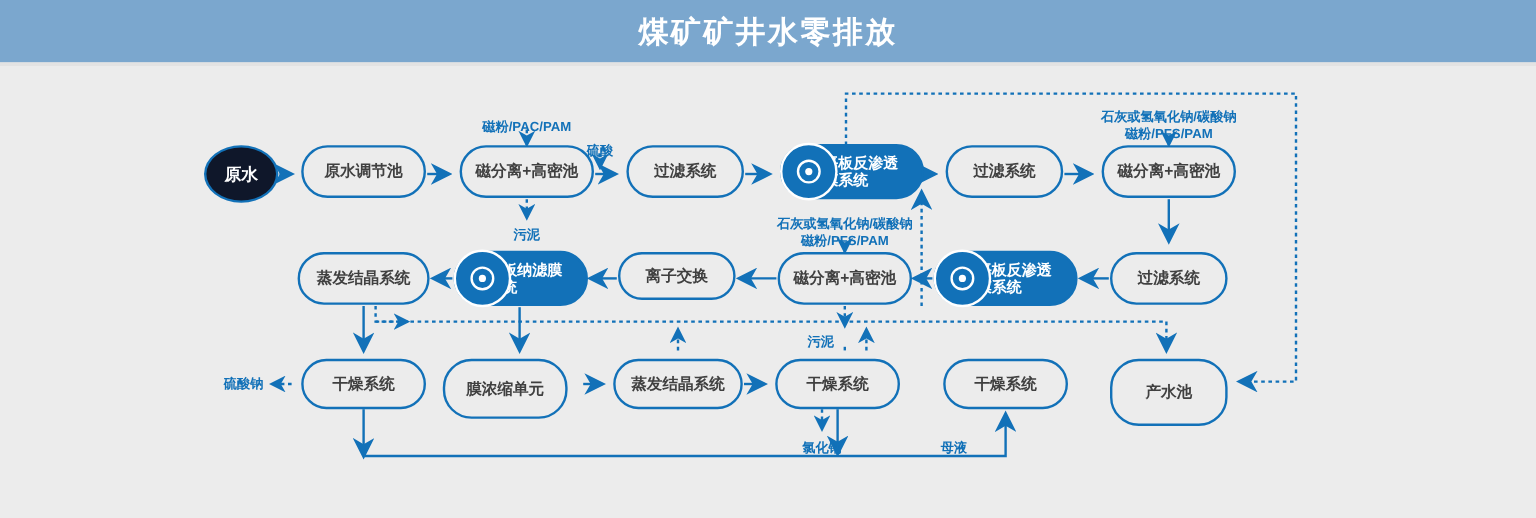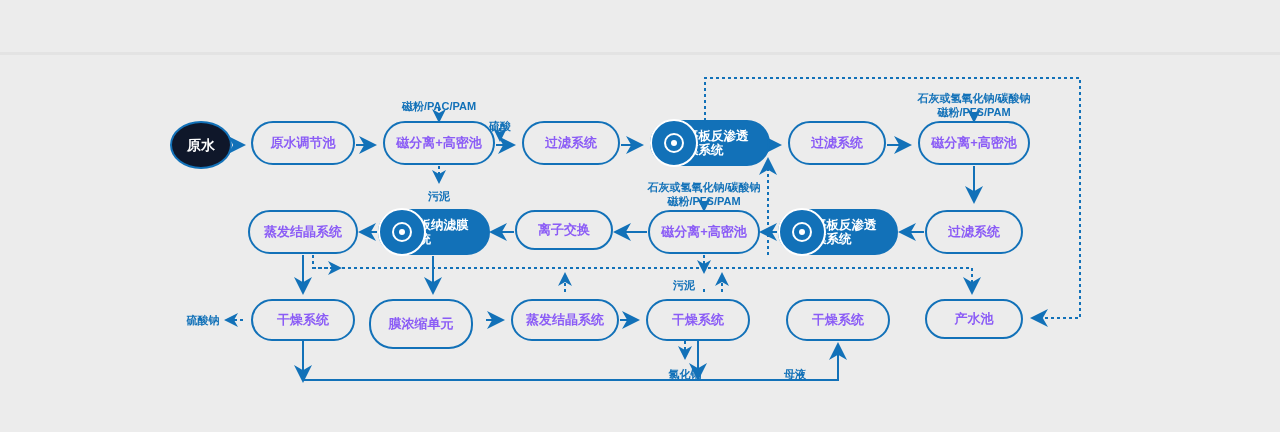--- a/index.html
+++ b/index.html
@@ -26,21 +26,21 @@
 
   
   #wires{position:absolute;left:0;top:0;width:1280px;height:432px;}
 
   
   .node{
     position:absolute;
     box-sizing:border-box;
     display:flex;align-items:center;justify-content:center;
     text-align:center;
-    color:#8b5cf6;
+    color:#404040;
     font-size:13px;font-weight:bold;
     line-height:1.15;
     border:2px solid #1271b8;
     border-radius:24px;
     background:#ececec;
     white-space:nowrap;
   }
   .node.filled{
     background:#1271b8;border-color:#1271b8;color:#ffffff;
     justify-content:flex-end;padding-right:10px;
@@ -68,20 +68,23 @@
   .anno{
     position:absolute;color:#1271b8;font-size:11px;font-weight:bold;
     line-height:1.25;white-space:nowrap;text-align:center;
   }
 </style>
 </head>
 <body>
 
 <div id="root">
 
+  <div class="header">
+    <div class="title">煤矿矿井水零排放</div>
+  </div>
   <div class="header-rule"></div>
 
   <svg id="wires" viewBox="0 0 1280 432">
     <defs>
       <marker id="ah" markerWidth="9" markerHeight="9" refX="7.5" refY="4.5" orient="auto">
         <path d="M0,0 L9,4.5 L0,9 L2.6,4.5 Z" fill="#1271b8"></path>
       </marker>
       <marker id="ahd" markerWidth="9" markerHeight="9" refX="7.5" refY="4.5" orient="auto">
         <path d="M0,0 L9,4.5 L0,9 L2.6,4.5 Z" fill="#1271b8"></path>
       </marker>
@@ -206,21 +209,21 @@
       </div>
       <div class="node" style="left: 511px; top: 299px; width: 108px; height: 42px;">
         <span class="lbl">蒸发结晶系统</span>
       </div>
       <div class="node" style="left: 646px; top: 299px; width: 104px; height: 42px;">
         <span class="lbl">干燥系统</span>
       </div>
       <div class="node" style="left: 786px; top: 299px; width: 104px; height: 42px;">
         <span class="lbl">干燥系统</span>
       </div>
-      <div class="node" style="left: 925px; top: 299px; width: 98px; height: 40px;">
+      <div class="node" style="left: 925px; top: 299px; width: 98px; height: 56px;">
         <span class="lbl">产水池</span>
       </div>
     </div>
 
   <div id="anno-layer">
       <div class="anno" style="left: 439px; top: 100px; transform: translate(-50%, 0px); text-align: right;">磁粉/PAC/PAM</div>
       <div class="anno" style="left: 439px; top: 190px; transform: translate(-50%, 0px);">污泥</div>
       <div class="anno" style="left: 500px; top: 120px; transform: translate(-50%, 0px);">硫酸</div>
       <div class="anno" style="left: 974px; top: 92px; transform: translate(-50%, 0px);">石灰或氢氧化钠/碳酸钠</div>
       <div class="anno" style="left: 974px; top: 106px; transform: translate(-50%, 0px);">磁粉/PFS/PAM</div>

